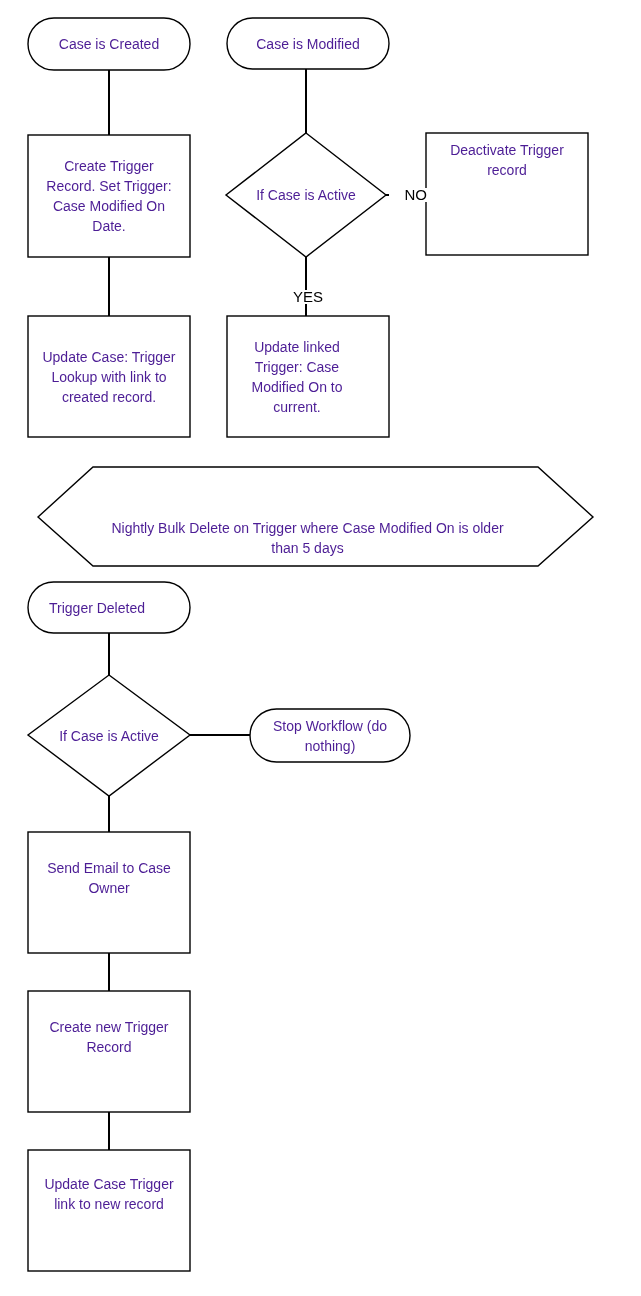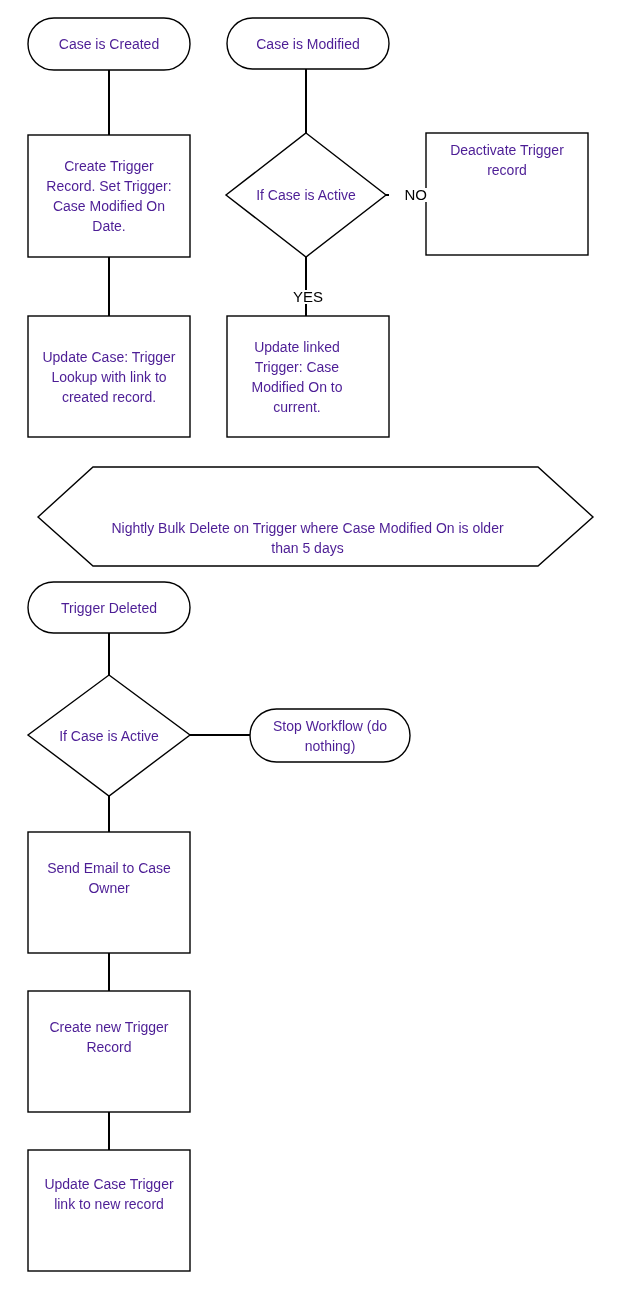--- a/index.html
+++ b/index.html
@@ -125,21 +125,21 @@
 created record.</div>
 
   <div class="node-label" style="left:227px; top:316px; width:140px; height:121px;">Update linked
 Trigger: Case
 Modified On to
 current.</div>
 
   <div class="node-label" style="left:30px; top:467px; width:555px; height:76px;margin-top:33px;">Nightly Bulk Delete on Trigger where Case Modified On is older
 than 5 days</div>
 
-  <div class="node-label" style="left:28px; top:582px; width:162px; height:51px;">Trigger Deleted</div>
+  <div class="node-label" style="left:16px; top:582px; width:162px; height:51px;">Trigger Deleted</div>
 
   <div class="node-label" style="left:28px; top:675px; width:162px; height:121px;">If Case is Active</div>
 
   <div class="node-label" style="left:250px; top:709px; width:160px; height:53px;">Stop Workflow (do
 nothing)</div>
 
   <div class="node-label" style="left:28px; top:832px; width:162px; height:121px; padding-bottom:30px;">Send Email to Case
 Owner</div>
 
   <div class="node-label" style="left:28px; top:991px; width:162px; height:121px; padding-bottom:30px;">Create new Trigger

